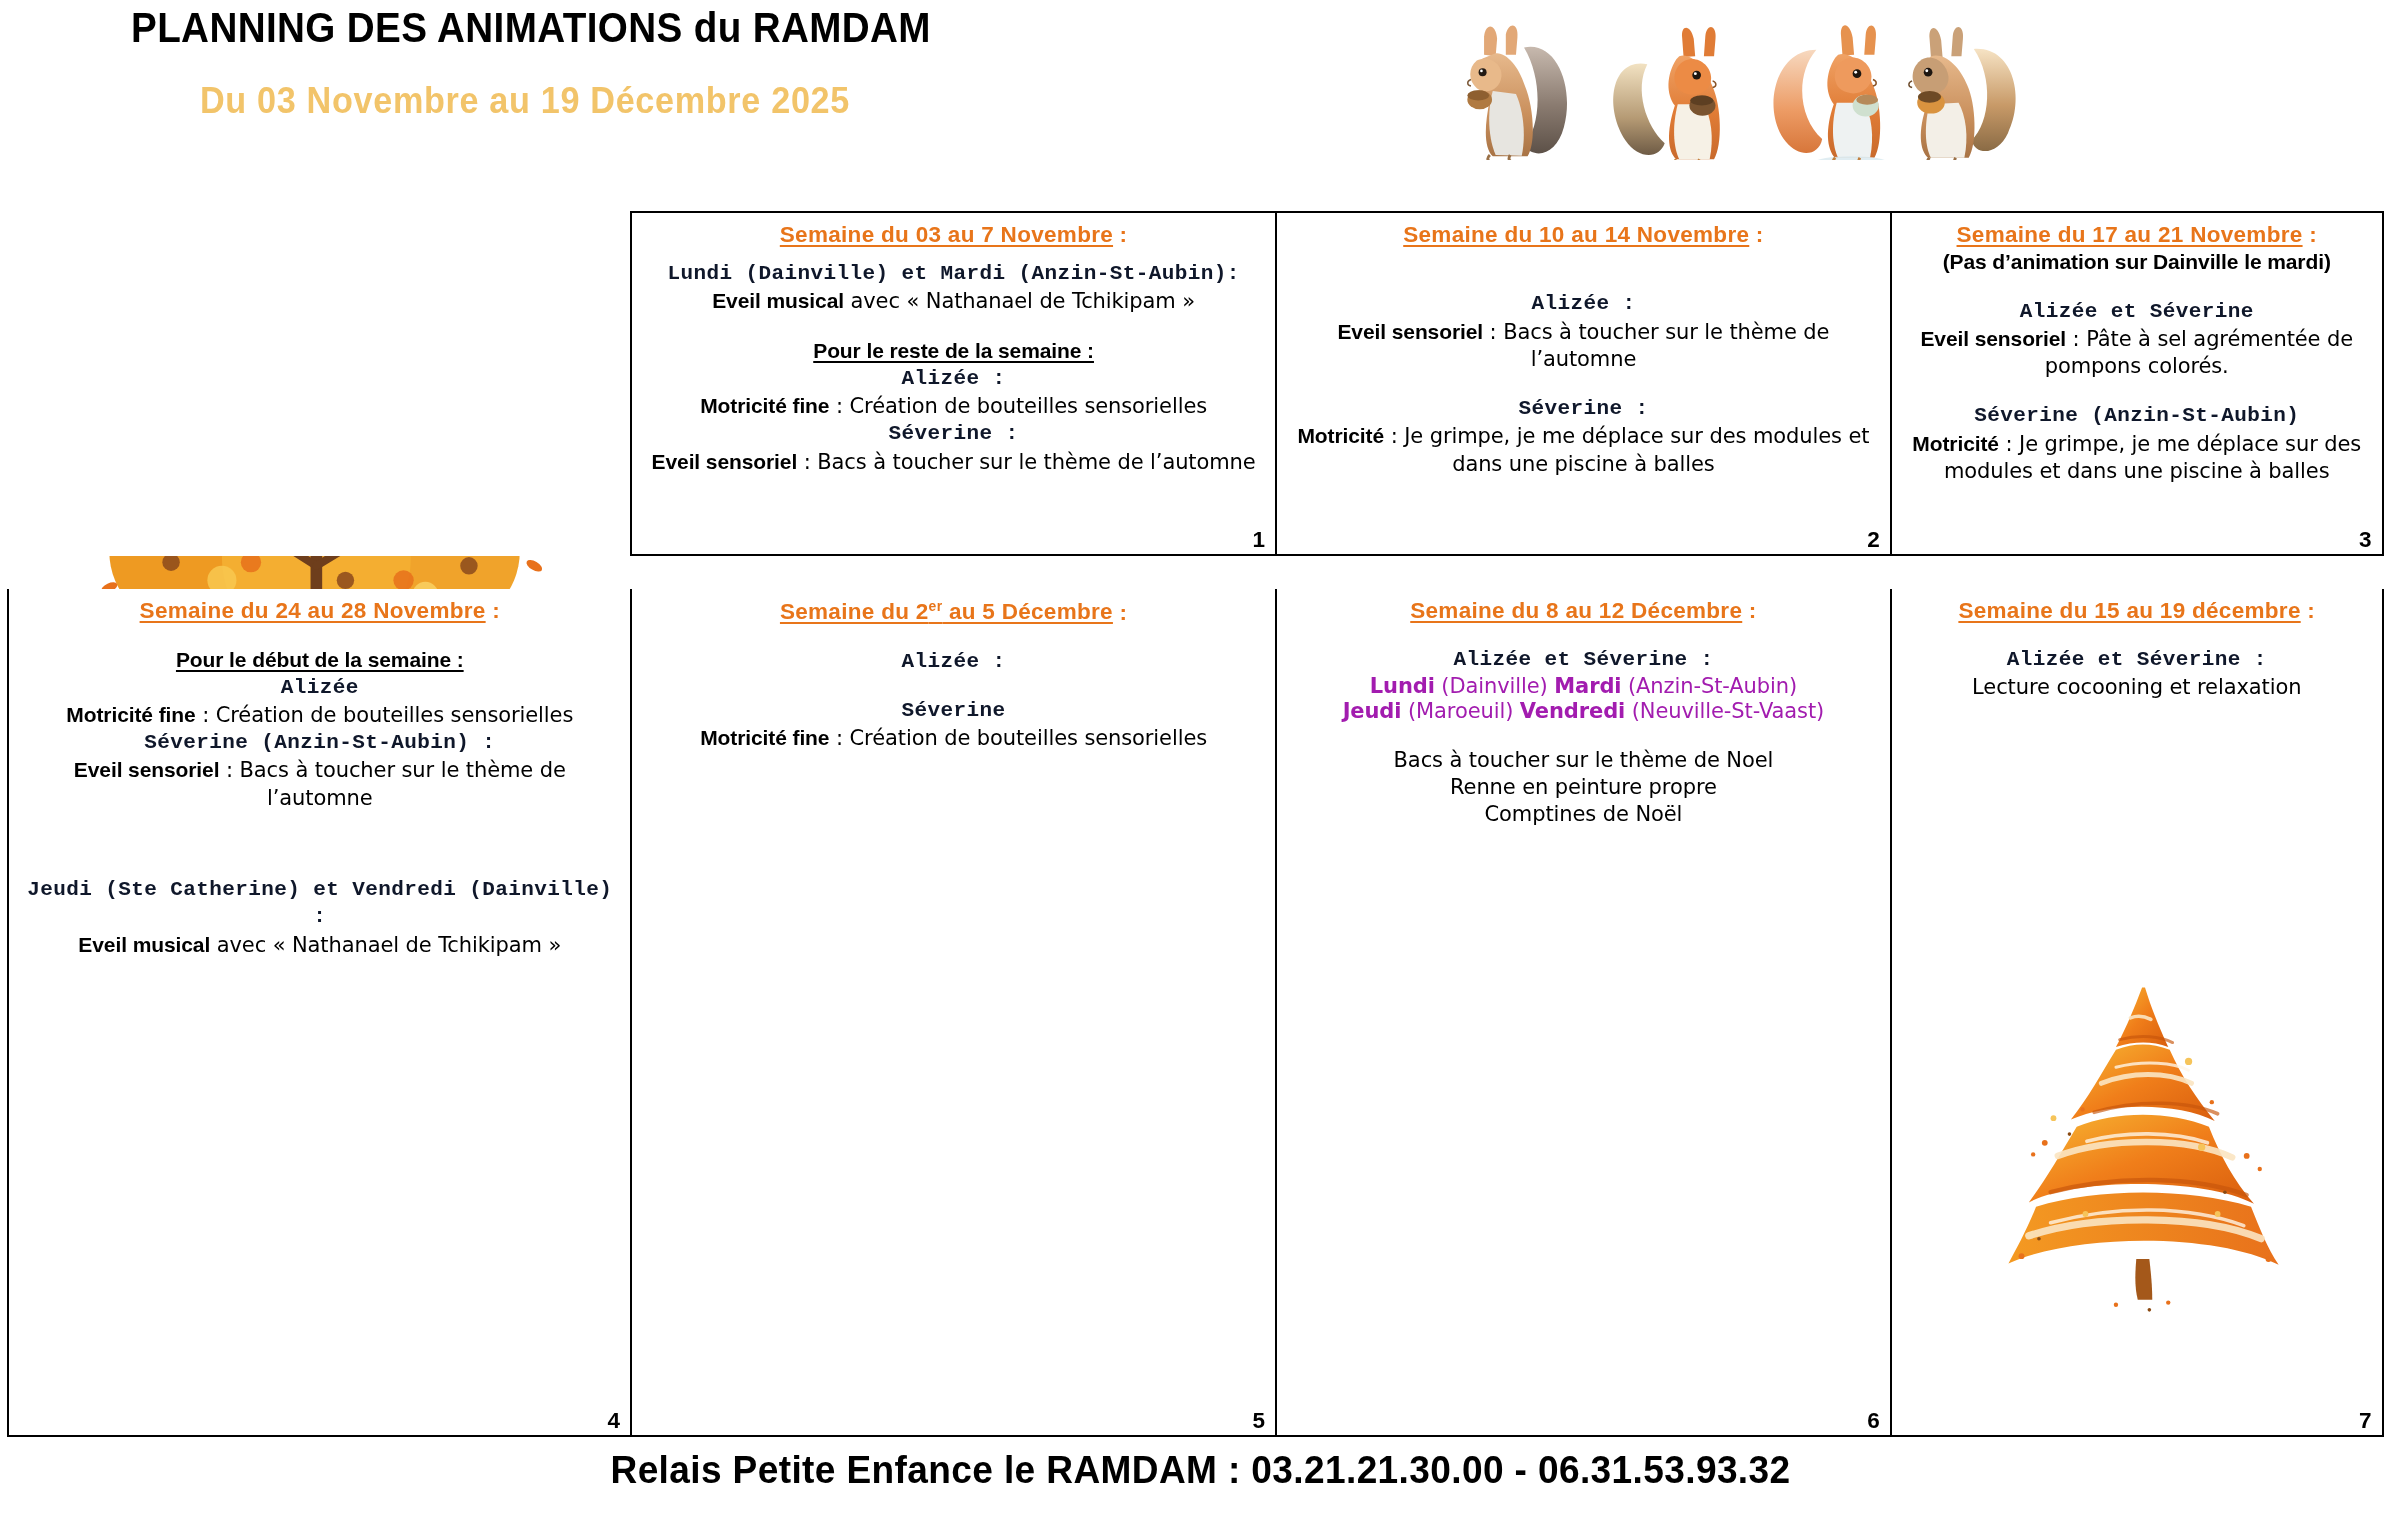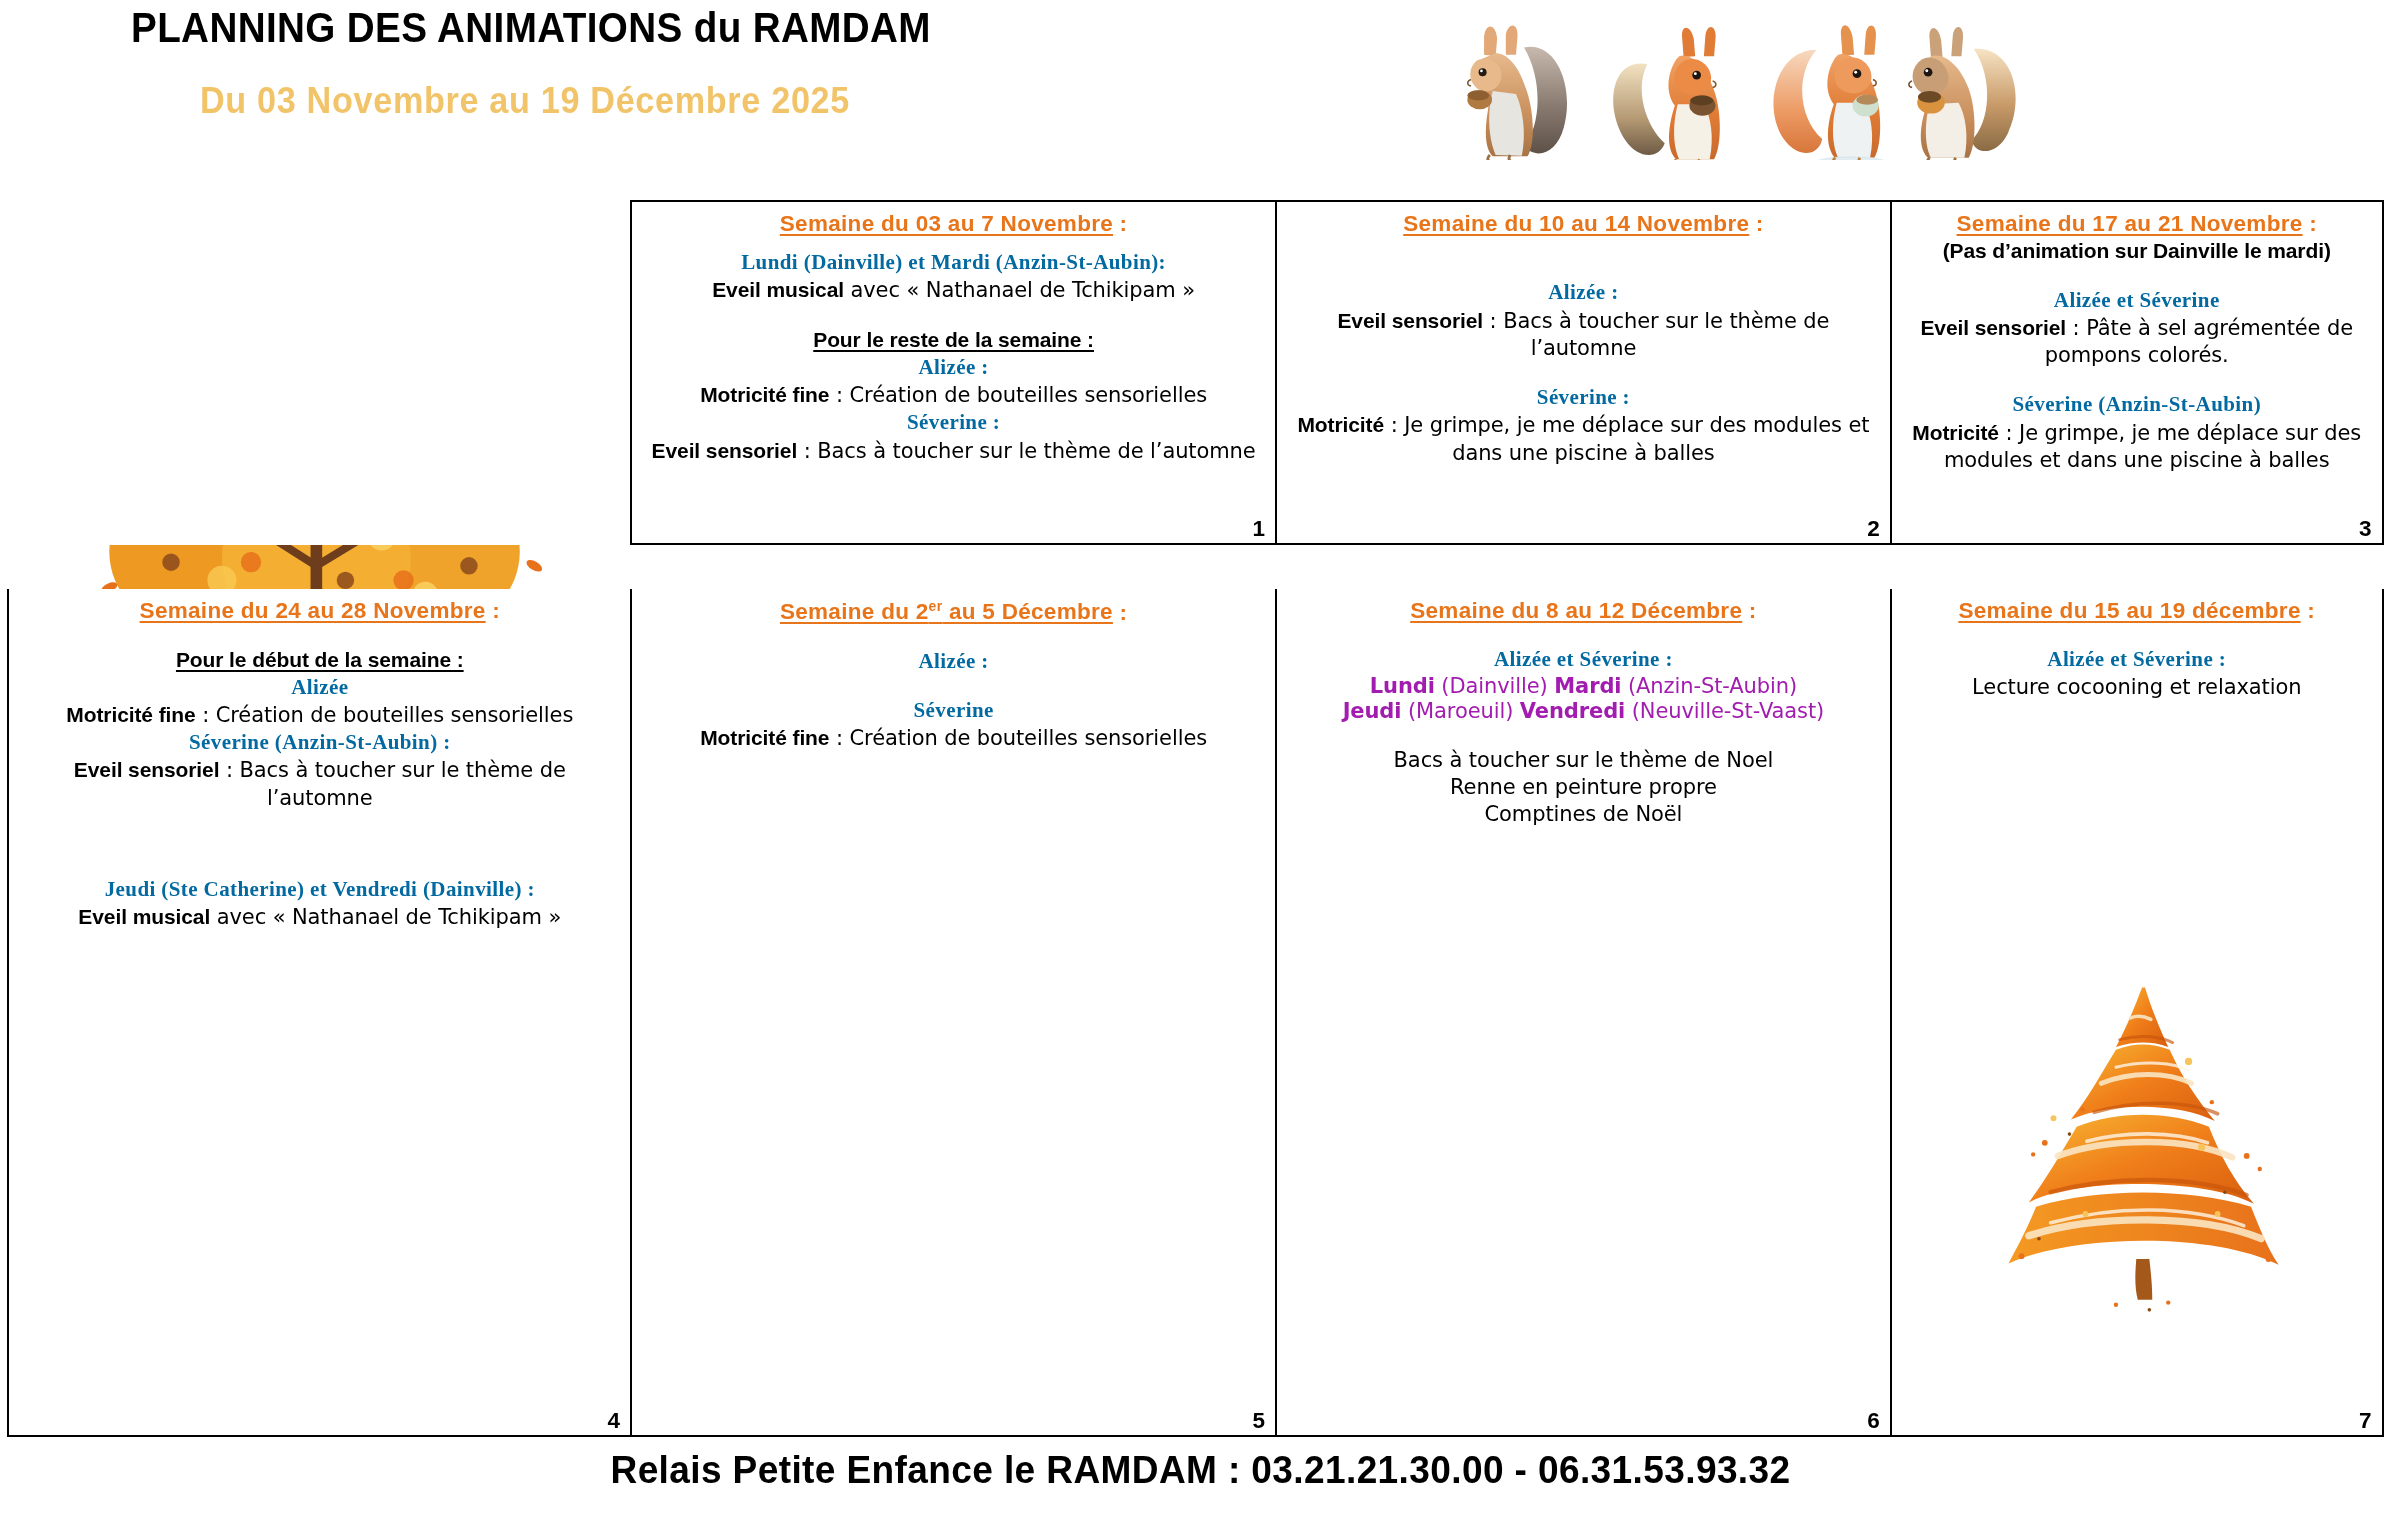--- a/index.html
+++ b/index.html
@@ -31,21 +31,21 @@
   
   .squirrels{position:absolute;left:1447px;top:3.6px;width:582px;height:156px;}
   .squirrels svg{display:block;}
 
   
   .grid{
     position:absolute;left:7.3px;top:196px;
     width:2381px;height:1240px;
   }
   .row{position:absolute;left:0;width:2381px;display:flex;}
-  .row1{top:4px;height:345px;}
+  .row1{top:15px;height:345px;}
   .row2{top:393px;height:848px;}
 
   .cell{
     position:relative;
     box-sizing:border-box;
     border:2.2px solid #000;
     margin-left:-2.2px;margin-top:0;
     background:#fff;
     padding:5.8px 8.7px 25px 8.7px;
     text-align:center;
@@ -75,21 +75,21 @@
   }
   .wk-head u{text-decoration:underline;text-underline-offset:2.9px;}
   .wk-head .colon{color:#E8751A;}
 
   .ln{
     font-family:"DejaVu Sans", sans-serif;
     font-size:21px;color:#000;line-height:1.30;margin:0;
     letter-spacing:-0.1px;
   }
   .ln.tight{line-height:1.22;}
-  .gold{color:#0369a1;font-family:Liberation Serif, serif;font-weight:bold;letter-spacing:0.4px;}
+  .gold{color:#0f172a;font-family:Liberation Mono, monospace;font-weight:bold;letter-spacing:0.4px;}
   .blue{color:#a21caf;font-family:"DejaVu Sans", sans-serif;}
   .blue b{font-weight:bold;}
   .b{font-family:"Liberation Sans", sans-serif;font-weight:bold;}
   .ul{text-decoration:underline;text-underline-offset:2.9px;}
   .spacer{height:22px;}
   .spacer-sm{height:11.6px;}
   .spacer-lg{height:42px;}
   sup{font-size:.62em;vertical-align:super;}
 
   

